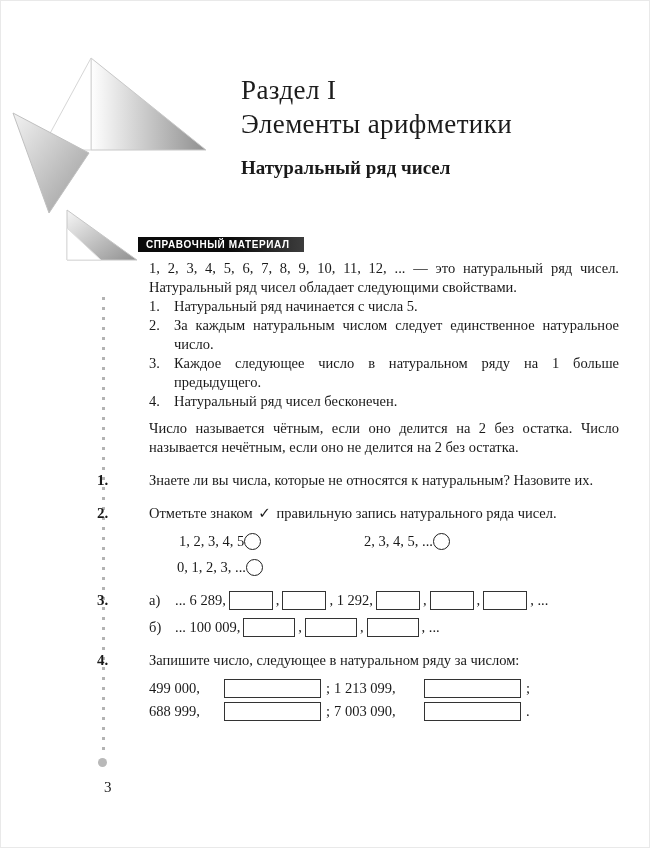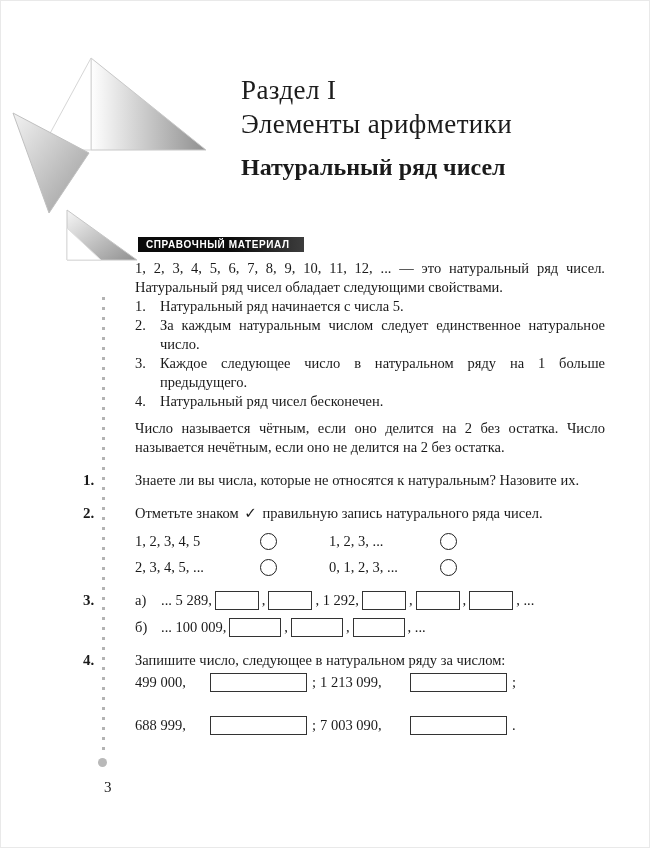--- a/index.html
+++ b/index.html
@@ -9,52 +9,52 @@
         overflow:hidden;border:1px solid #e9e9e9}
   .decor{position:absolute}
   .decor-top{left:0;top:52px}
   .decor-mid{left:58px;top:207px}
   .dotline{position:absolute;left:101px;top:296px;width:3px;height:458px;
            background:repeating-linear-gradient(to bottom,#b3b3b3 0 3px,transparent 3px 10px)}
   .dotend{position:absolute;left:97px;top:757px;width:9px;height:9px;border-radius:50%;background:#b9b9b9}
 
   .head{position:absolute;left:240px;top:72px;width:380px}
   .sec{font-size:27px;line-height:34px;letter-spacing:.4px;color:#1c1c1c}
-  .sub{font-size:24px;font-weight:bold;line-height:25px}
+  .sub{font-size:19px;font-weight:bold;line-height:25px}
   .sub.first{margin-top:14px}
 
   .badge{position:absolute;left:137px;top:236px;
          background:linear-gradient(to right,#0a0a0a 55%,#3d3d3d);color:#fff;
          font-family:"Liberation Sans",sans-serif;font-size:10px;font-weight:bold;
          letter-spacing:.6px;padding:2px 14px 2px 8px}
 
-  .content{position:absolute;left:134px;top:258px;width:470px;font-size:14.5px;line-height:19px}
+  .content{position:absolute;left:148px;top:258px;width:470px;font-size:14.5px;line-height:19px}
   .just{text-align:justify}
   .pitem{display:flex}
   .pnum{flex:0 0 25px}
   .ptext{flex:1;text-align:justify}
   .parity{margin-top:8px}
   strong{font-weight:normal}
 
   .section{position:relative;margin-top:14px}
   .enum{position:absolute;left:-52px;top:0;font-weight:bold;font-size:15px}
 
   .opts{display:grid;grid-template-columns:142px 128px;column-gap:52px;row-gap:7px;margin-top:9px}
-  .opt{display:flex;align-items:center;justify-content:space-between}
+  .opt{display:flex;align-items:center;justify-content:center}
   .circle{width:17px;height:17px;border:1.4px solid #1f1f1f;border-radius:50%;flex:0 0 17px;background:#fff}
 
   .check{font-family:"DejaVu Sans",sans-serif;font-weight:bold;font-style:italic;font-size:15px;padding:0 2px}
 
   .seqrow{display:flex;align-items:center;margin-top:8px;white-space:nowrap}
   .seqrow .lbl{flex:0 0 26px}
   .wbox{display:inline-block;width:44px;height:19px;border:1.2px solid #333;margin:0 3px;background:#fff}
   .wbox.wide{width:52px}
   .wbox.long{width:97px;margin:0 5px}
 
-  .ex4grid{display:grid;grid-template-columns:185px 280px;row-gap:24px;margin-top:3px}
+  .ex4grid{display:grid;grid-template-columns:185px 280px;row-gap:4px;margin-top:9px}
   .ex4cell{display:flex;align-items:center}
   .lab1{flex:0 0 70px}
   .lab2{flex:0 0 85px}
 
   .pageno{position:absolute;left:103px;top:778px;font-size:15px}
 </style>
 </head>
 <body>
 
 <div class="page">
@@ -135,40 +135,36 @@
       <div class="enum">2.</div>
       <div class="just">
         <span>Отметьте знаком </span><span class="check">✓</span><span> правильную запись натурального ряда чисел.</span>
       </div>
       <div class="opts">
         <div class="opt">
           <span>1, 2, 3, 4, 5</span>
           <span class="circle"></span>
         </div>
         <div class="opt">
-          <span>1, 2, 3, ...</span>
-          <span class="circle"></span>
-        </div>
-        <div class="opt">
           <span>2, 3, 4, 5, ...</span>
           <span class="circle"></span>
         </div>
         <div class="opt">
           <span>0, 1, 2, 3, ...</span>
           <span class="circle"></span>
         </div>
       </div>
     </section>
 
     <section class="section">
       <div class="enum">3.</div>
 
       <div class="seqrow">
         <span class="lbl">а)</span>
-        <span>... 5 289,</span>
+        <span>... 6 289,</span>
         <span class="wbox"></span>
         <span>,</span>
         <span class="wbox"></span>
         <span>, 1 292,</span>
         <span class="wbox"></span>
         <span>,</span>
         <span class="wbox"></span>
         <span>,</span>
         <span class="wbox"></span>
         <span>, ...</span>

